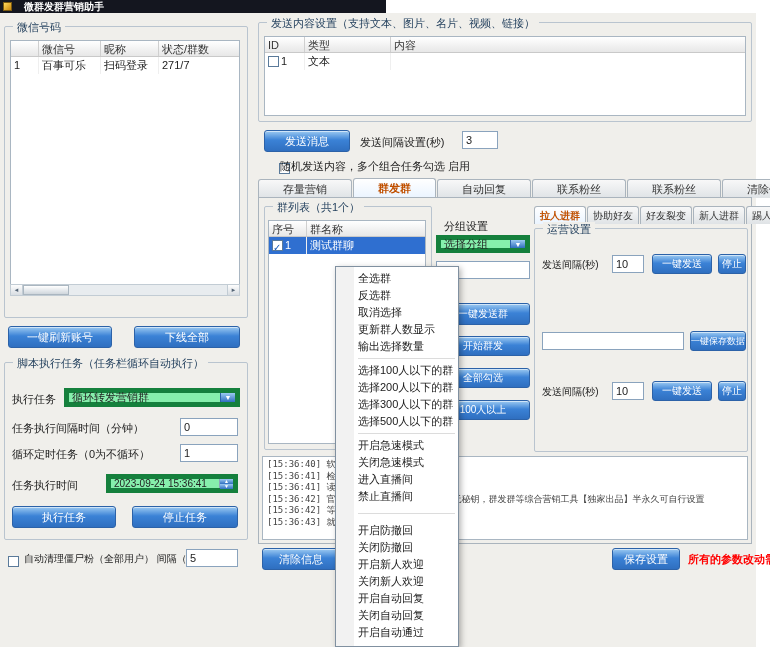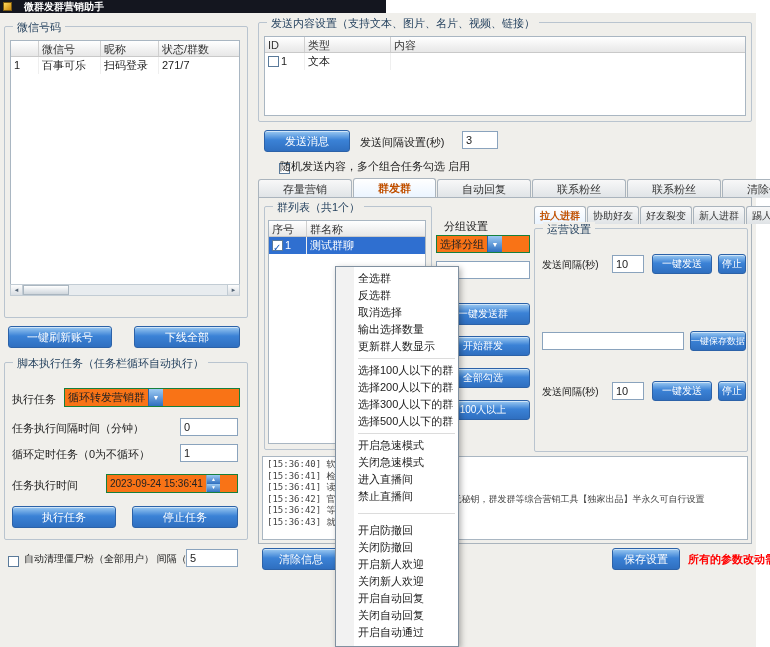--- a/index.html
+++ b/index.html
@@ -22,21 +22,21 @@
   .lb10 { font-size:10px; }
   .bb {
     background:linear-gradient(#9ccaf2,#3b82d6 45%,#2f6fc0); border:1px solid #2c62a8; border-radius:3px;
     color:#fff; font-size:11px; display:flex; align-items:center; justify-content:center;
     box-shadow:inset 0 1px 0 rgba(255,255,255,.55); white-space:nowrap; overflow:hidden; cursor:default;
   }
   .bb.small { font-size:10px; }
   .bb.tiny { font-size:9px; }
   .inp { background:#fff; border:1px solid #8aa3bd; font-size:11px; padding:0 3px; color:#222; }
   input.inp { outline:none; }
-  .combo { background:#f97316; border:1px solid #15803d; display:flex; align-items:center; }
+  .combo { background:#86efac; border:5px solid #15803d; display:flex; align-items:center; justify-content:space-between; }
   .combo .cval { font-size:11px; padding:0 3px; white-space:nowrap; overflow:hidden; }
   .carr { width:15px; align-self:stretch; background:linear-gradient(#9ccaf2,#2f6fc0); color:#fff; font-size:7px;
     display:flex; align-items:center; justify-content:center; border-left:1px solid #2c62a8; }
   .spin { width:14px; align-self:stretch; display:flex; flex-direction:column; border-left:1px solid #8aa3bd; }
   .spin span { flex:1; background:linear-gradient(#9ccaf2,#2f6fc0); color:#fff; font-size:5px; line-height:1;
     display:flex; align-items:center; justify-content:center; }
   .tbl { position:absolute; background:#fff; border:1px solid #a9b6c2; overflow:hidden; }
   .thead { display:flex; height:16px; border-bottom:1px solid #c9c9c9; }
   .th { font-size:11px; color:#333; padding:0 3px; line-height:16px; border-right:1px solid #cfcfcf;
     background:linear-gradient(#ffffff,#e7e7e7); overflow:hidden; white-space:nowrap; }
@@ -233,22 +233,22 @@
   
   <div class="bb abs" style="left:262px;top:548px;width:78px;height:22px">清除信息</div>
   <div class="bb abs" style="left:612px;top:548px;width:68px;height:22px">保存设置</div>
   <span class="warn abs" style="left:688px;top:552px">所有的参数改动需要点击保存设置</span>
 
   
   <div id="menu">
     <div class="mi">全选群</div>
     <div class="mi">反选群</div>
     <div class="mi">取消选择</div>
+    <div class="mi">更新群人数显示</div>
     <div class="mi">输出选择数量</div>
-    <div class="mi">更新群人数显示</div>
     <div class="ms"></div>
     <div class="mi">选择100人以下的群</div>
     <div class="mi">选择200人以下的群</div>
     <div class="mi">选择300人以下的群</div>
     <div class="mi">选择500人以下的群</div>
     <div class="ms"></div>
     <div class="mi">开启急速模式</div>
     <div class="mi">关闭急速模式</div>
     <div class="mi">进入直播间</div>
     <div class="mi">禁止直播间</div>

